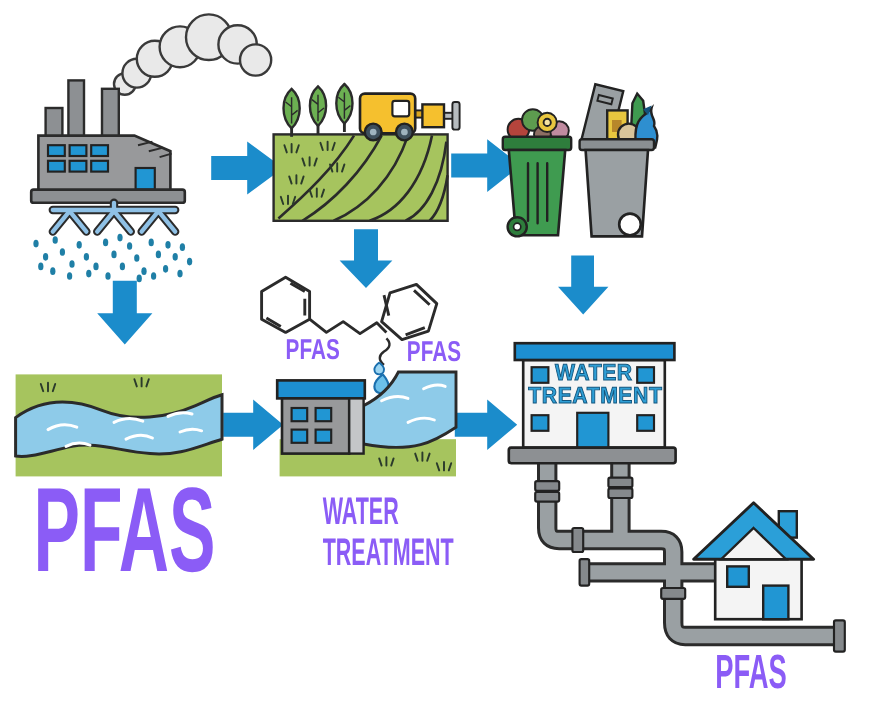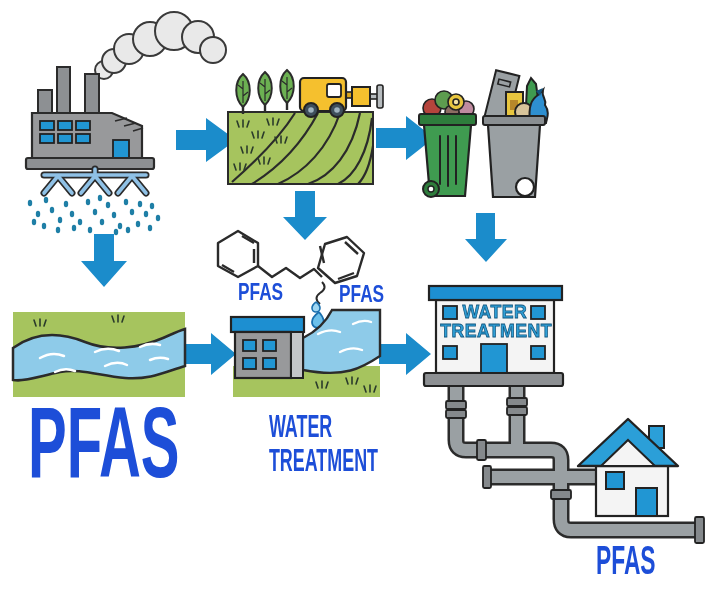--- a/index.html
+++ b/index.html
@@ -1,19 +1,19 @@
 <!DOCTYPE html>
 <html><head>
 <meta charset="utf-8">
 <style>
   html,body{margin:0;padding:0;background:#ffffff;}
   .stage{position:relative;width:727px;height:598px;background:#ffffff;overflow:hidden;
          font-family:"Liberation Sans","DejaVu Sans",sans-serif;}
   .stage svg{position:absolute;left:0;top:0;}
-  .lbl{position:absolute;color:#1d4ed8;font-weight:bold;line-height:1;white-space:nowrap;}
+  .lbl{position:absolute;color:#8b5cf6;font-weight:bold;line-height:1;white-space:nowrap;}
   .condensed{display:inline-block;transform-origin:left top;}
   .lbl-river{left:28px;top:392px;font-size:100px;}
   .lbl-river .condensed{transform:scaleX(0.58);}
   .lbl-chem{font-size:24px;}
   .lbl-chem .condensed{transform:scaleX(0.72);}
   .lbl-chem-left{left:238px;top:280px;}
   .lbl-chem-right{left:339px;top:282px;}
   .lbl-plant{left:226px;top:410px;width:150px;text-align:center;font-size:32px;line-height:1.06;}
   .lbl-plant .condensed{transform:scaleX(0.56);transform-origin:center top;}
   .lbl-house{left:596px;top:540px;font-size:40px;}

